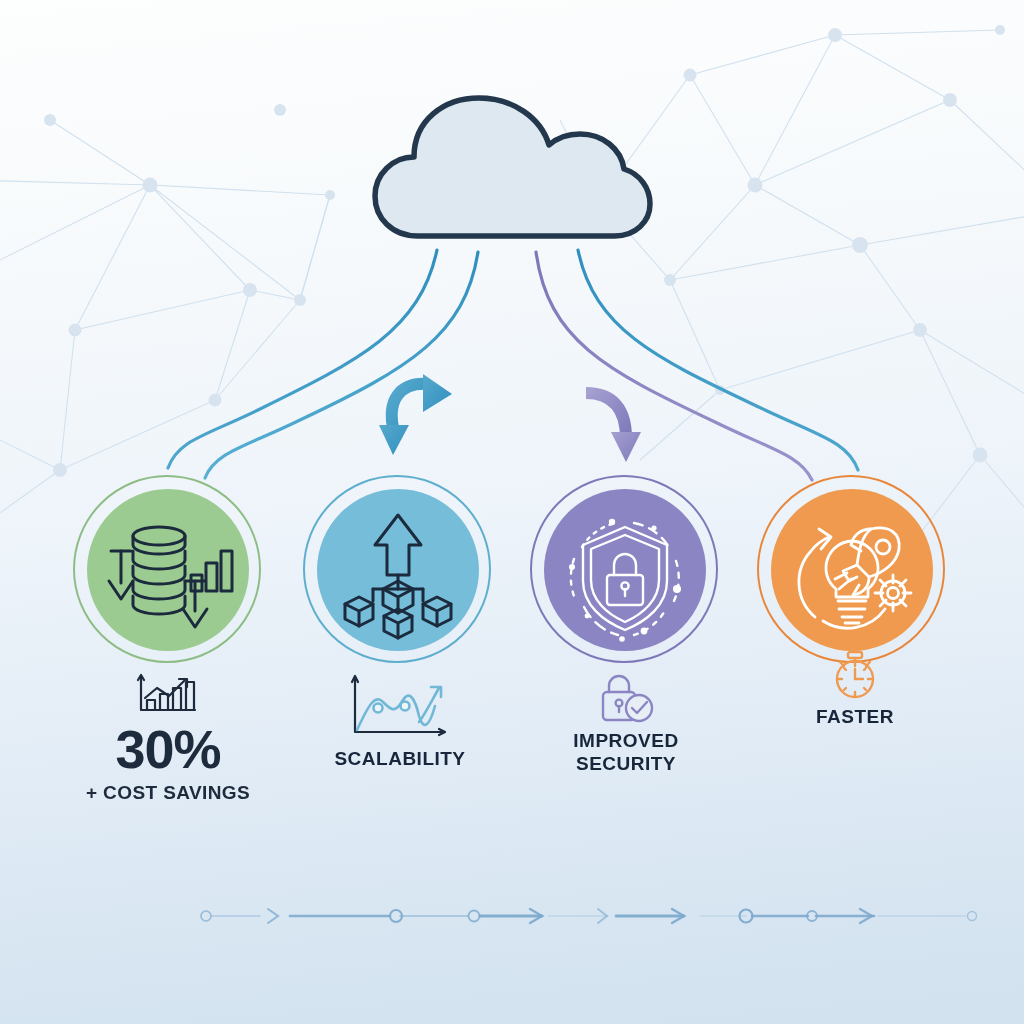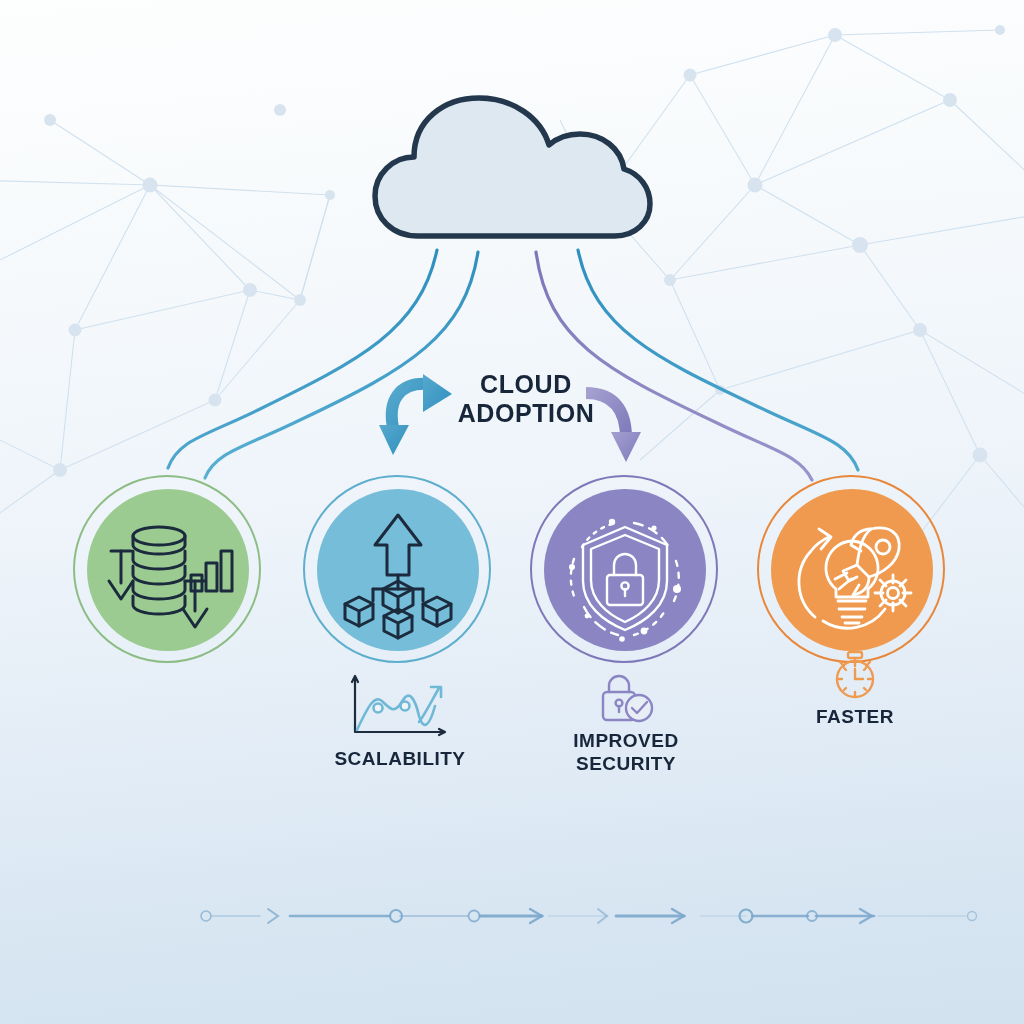--- a/index.html
+++ b/index.html
@@ -140,24 +140,20 @@
     </g>
   </svg>
 
   <svg class="layer" viewBox="0 0 1024 1024">
     <path d="M418 236 C 392 236, 375 218, 375 196 C 375 174, 393 157, 414 157
          C 414 120, 444 98, 479 98 C 513 98, 541 118, 549 145
          C 557 138, 569 134, 580 134 C 603 134, 621 149, 624 169
          C 640 174, 650 188, 650 204 C 650 222, 635 236, 615 236 Z" fill="#dde8f1" stroke="#23384d" stroke-width="5.5" stroke-linejoin="round"></path>
   </svg>
 
-  <div id="title">
-    <div>CLOUD</div>
-    <div>ADOPTION</div>
-  </div>
 
   <svg class="layer" viewBox="0 0 1024 1024">
     <defs>
       <linearGradient id="ab" x1="0" y1="0" x2="1" y2="1">
         <stop offset="0" stop-color="#57a9cd"></stop>
           <stop offset="1" stop-color="#2f8fbe"></stop>
       </linearGradient>
       <linearGradient id="ap" x1="0" y1="0" x2="1" y2="1">
         <stop offset="0" stop-color="#a5a0d0"></stop>
           <stop offset="1" stop-color="#7f79bb"></stop>
@@ -286,20 +282,36 @@
         <path d="M80 90 L68 100 M76 84 L64 90"></path>
 
         <circle cx="122" cy="104" r="12"></circle>
         <circle cx="122" cy="104" r="5.5"></circle>
         <path d="M122 86 v8 M122 114 v8 M104 104 h8 M132 104 h8
                  M109 91 l6 6 M129 111 l6 6 M135 91 l-6 6 M115 111 l-6 6"></path>
       </g>
     </svg>
   </div>
 
+  <div class="cap" id="c1">
+    <svg class="capicon" width="70" height="46" viewBox="0 0 70 46">
+      <g fill="none" stroke="#1d2b3c" stroke-width="2.2" stroke-linecap="round" stroke-linejoin="round">
+        <path d="M8 4 v34 h54"></path>
+        <path d="M5 8 L8 3 L11 8"></path>
+        <path d="M12 26 L24 16 L36 24 L52 8"></path>
+        <path d="M46 7 h8 v8"></path>
+        <rect x="14" y="28" width="8" height="10"></rect>
+        <rect x="27" y="22" width="8" height="16"></rect>
+        <rect x="40" y="16" width="8" height="22"></rect>
+        <rect x="53" y="10" width="8" height="28"></rect>
+      </g>
+    </svg>
+    <div class="big">30%</div>
+    <div class="sub">+ COST SAVINGS</div>
+  </div>
 
   <div class="cap" id="c3">
     <svg class="capicon" width="62" height="54" viewBox="0 0 62 54">
       <g fill="none" stroke="#8b85c4" stroke-width="2.4" stroke-linejoin="round" stroke-linecap="round">
         <rect x="8" y="20" width="32" height="28" rx="4"></rect>
         <path d="M14 20 V14 a10 10 0 0 1 20 0 V20"></path>
         <circle cx="24" cy="31" r="3.4"></circle>
         <path d="M24 34 v6"></path>
         <circle cx="44" cy="36" r="13" fill="#e7eef6"></circle>
         <path d="M37 36 L42 41 L52 30"></path>

